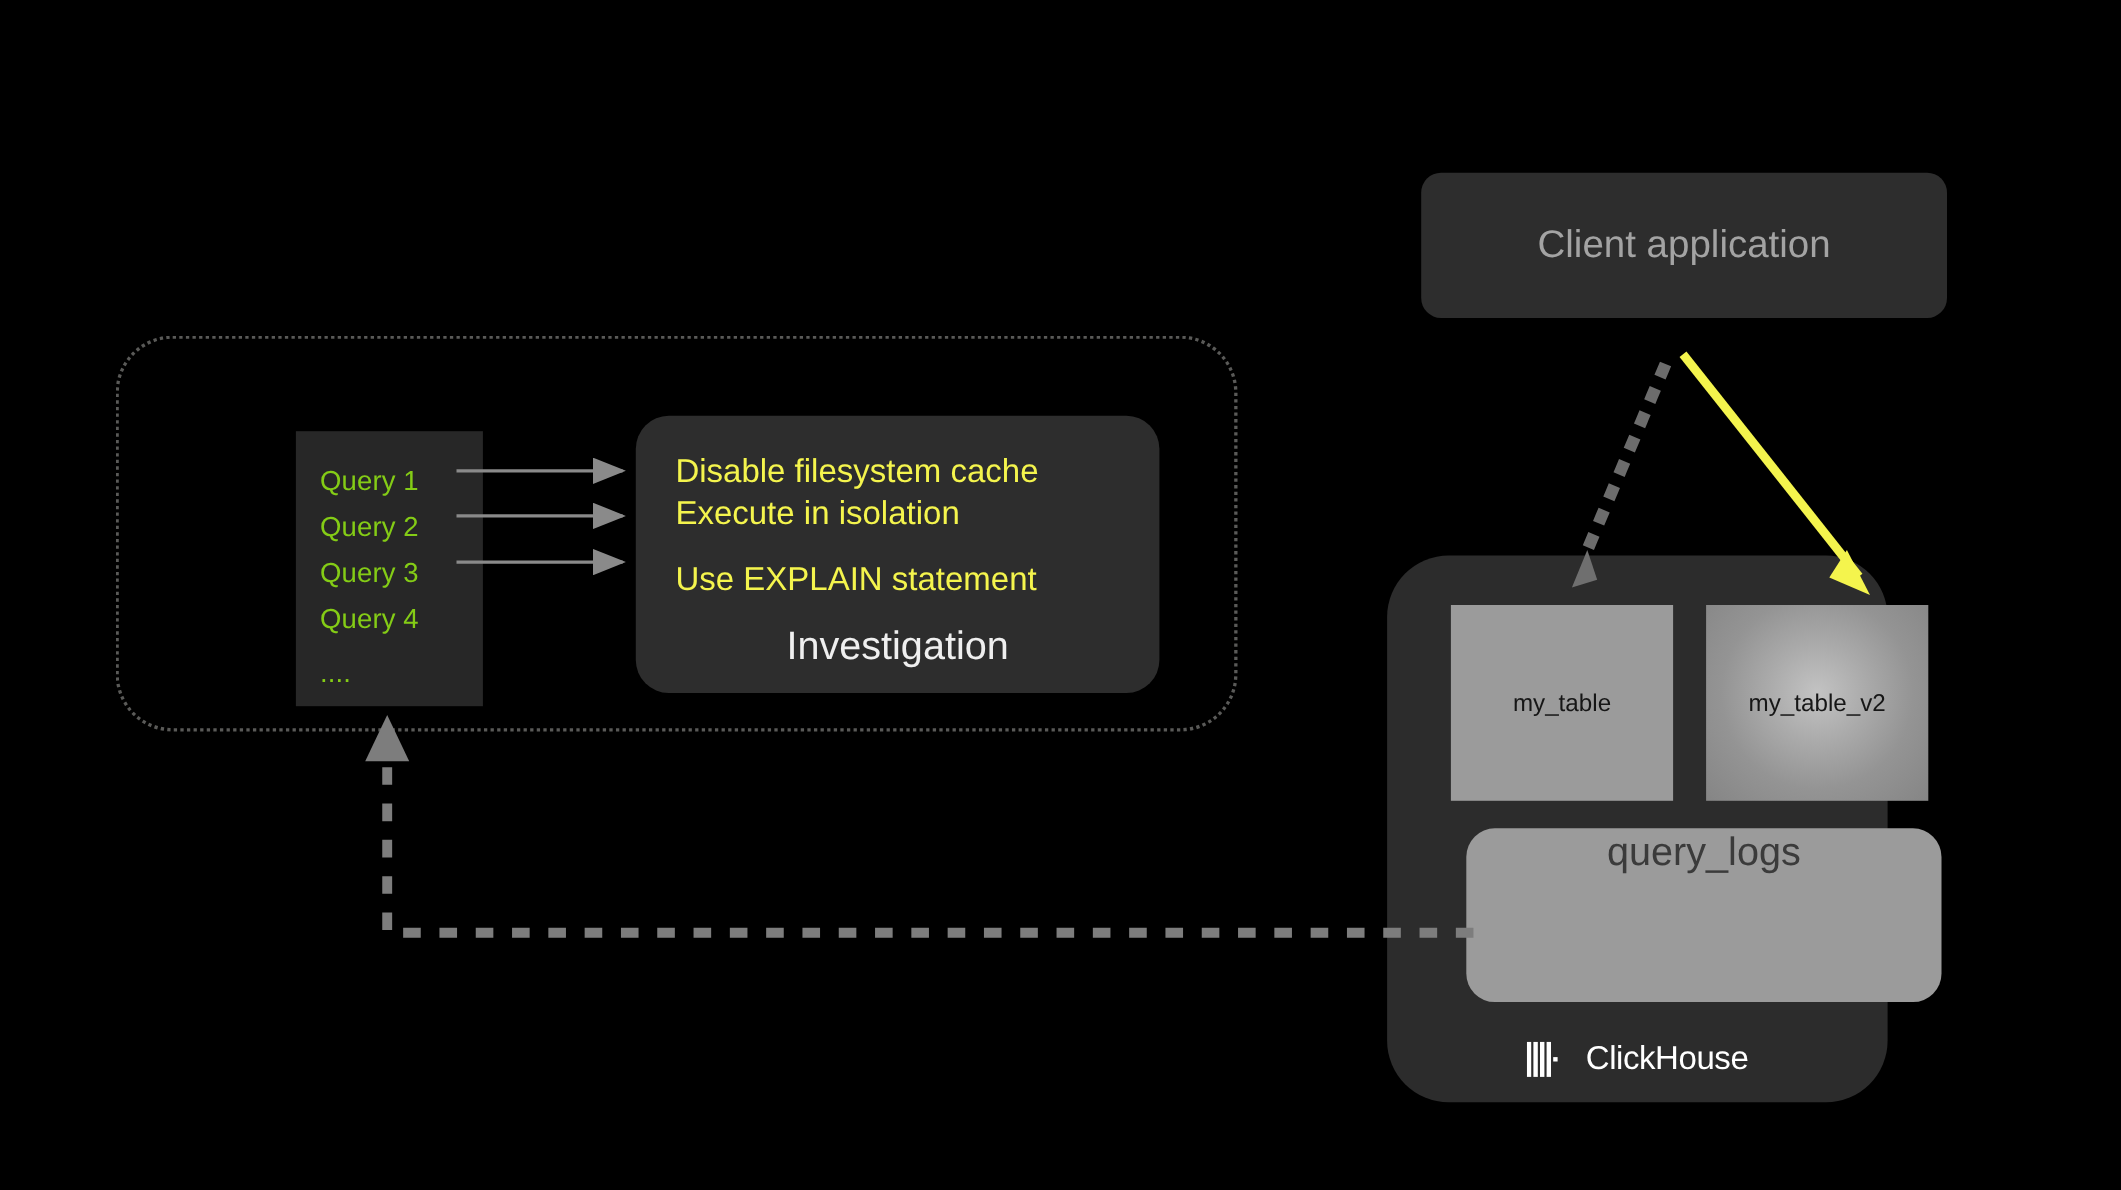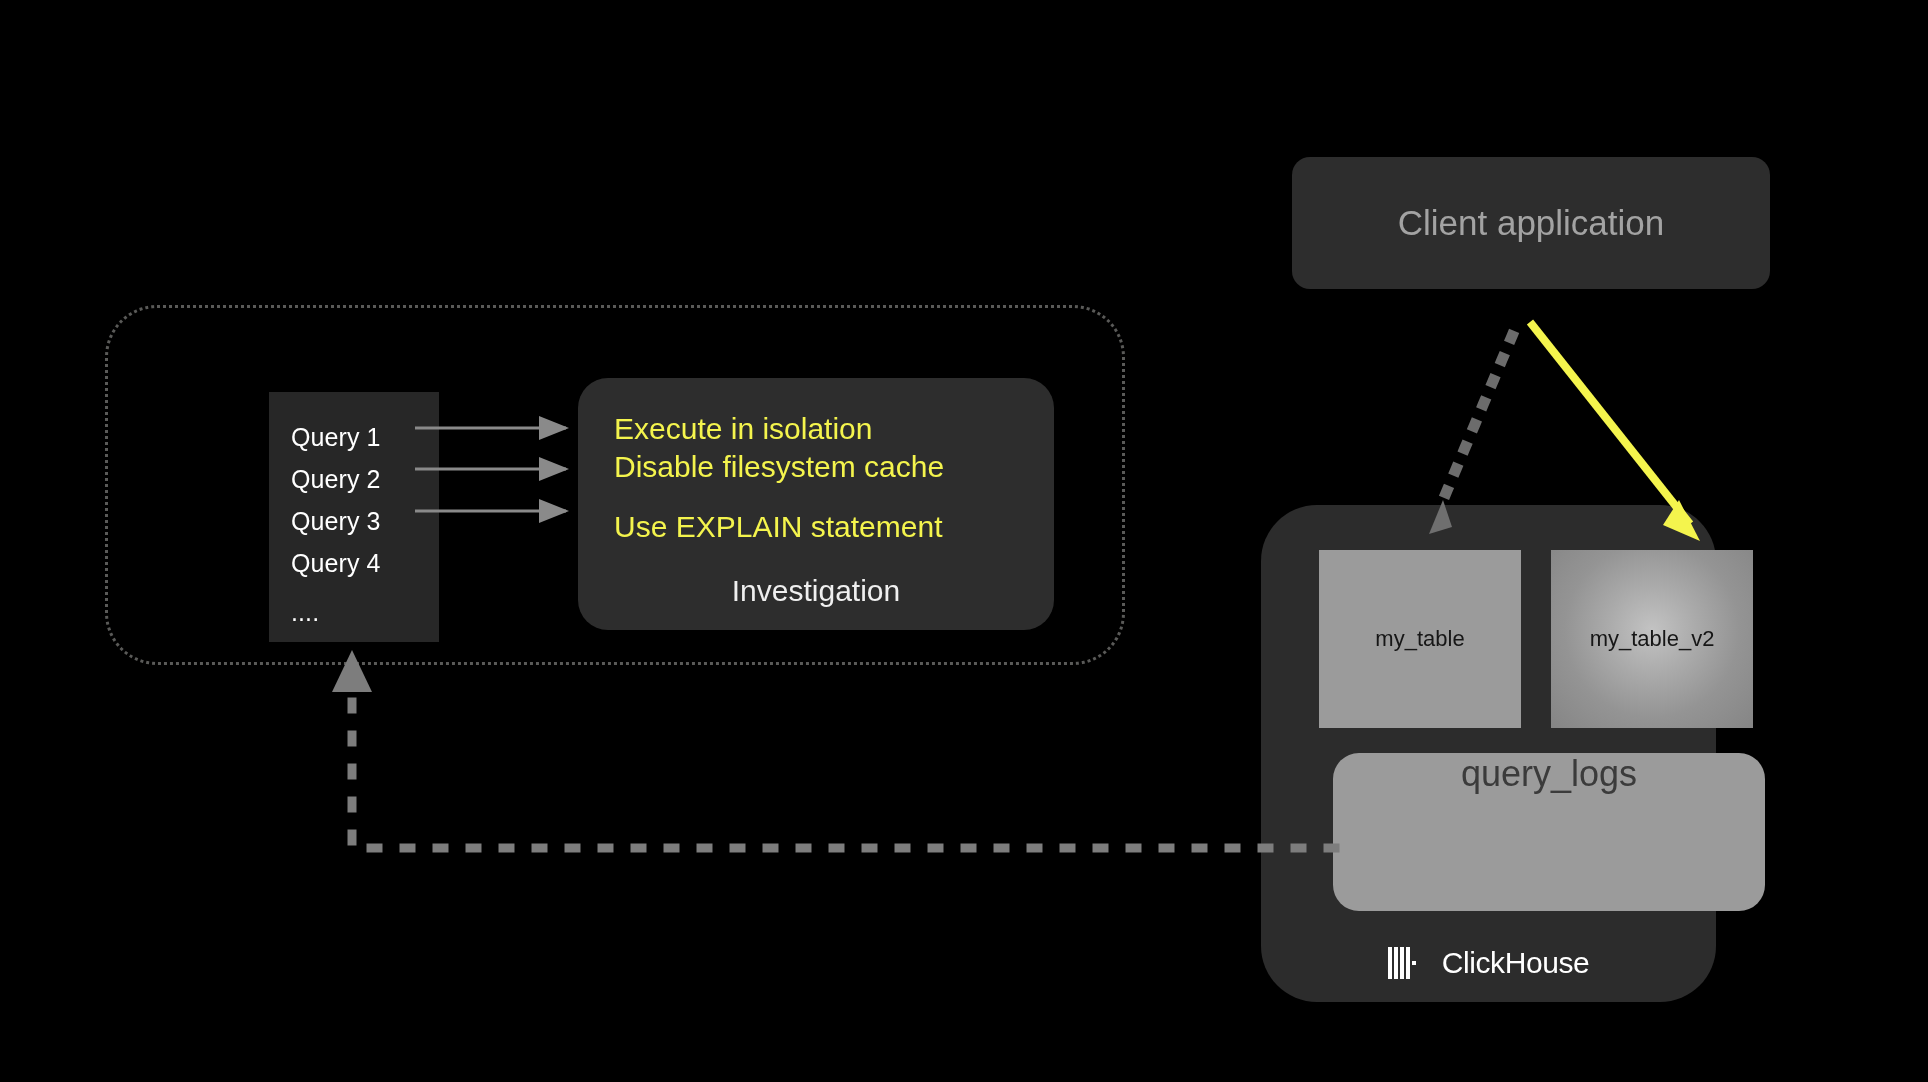--- a/index.html
+++ b/index.html
@@ -39,21 +39,21 @@
     position: absolute;
     left: 269px;
     top: 392px;
     width: 170px;
     height: 250px;
     background: #272727;
     box-sizing: border-box;
     padding: 24px 0 0 22px;
   }
   .query-item {
-    color: #ffffff;
+    color: #84cc16;
     font-size: 25px;
     line-height: 42px;
     white-space: nowrap;
     letter-spacing: 0.1px;
   }
   .query-item.ellipsis {
     font-size: 25px;
     line-height: 56px;
   }
 
@@ -78,21 +78,21 @@
   .inv-line.gap {
     margin-top: 22px;
   }
   .inv-caption {
     position: absolute;
     left: 0;
     right: 0;
     bottom: 22px;
     text-align: center;
     color: #efefef;
-    font-size: 30px;
+    font-size: 36px;
   }
 
   
   .client-box {
     position: absolute;
     left: 1292px;
     top: 157px;
     width: 478px;
     height: 132px;
     background: #2d2d2d;
@@ -199,22 +199,22 @@
 
   <div class="query-box">
     <div class="query-item">Query 1</div>
     <div class="query-item">Query 2</div>
     <div class="query-item">Query 3</div>
     <div class="query-item">Query 4</div>
     <div class="query-item ellipsis">....</div>
   </div>
 
   <div class="investigation-box">
+    <div class="inv-line">Disable filesystem cache</div>
     <div class="inv-line">Execute in isolation</div>
-    <div class="inv-line">Disable filesystem cache</div>
     <div class="inv-line gap">Use EXPLAIN statement</div>
     <div class="inv-caption">Investigation</div>
   </div>
 
   <div class="client-box">
     <span class="client-label">Client application</span>
   </div>
 
   <div class="ch-panel">
 

